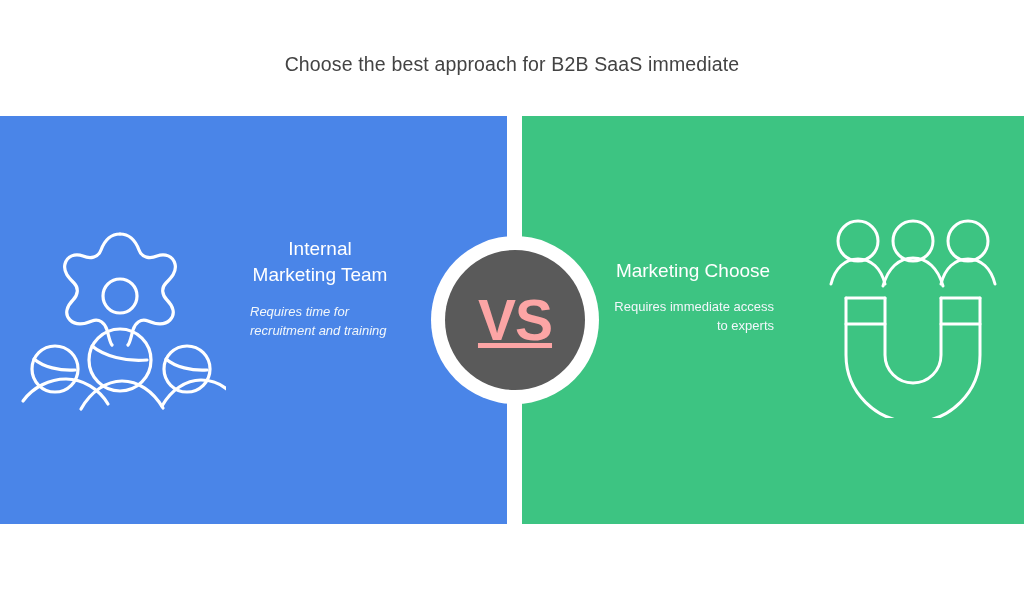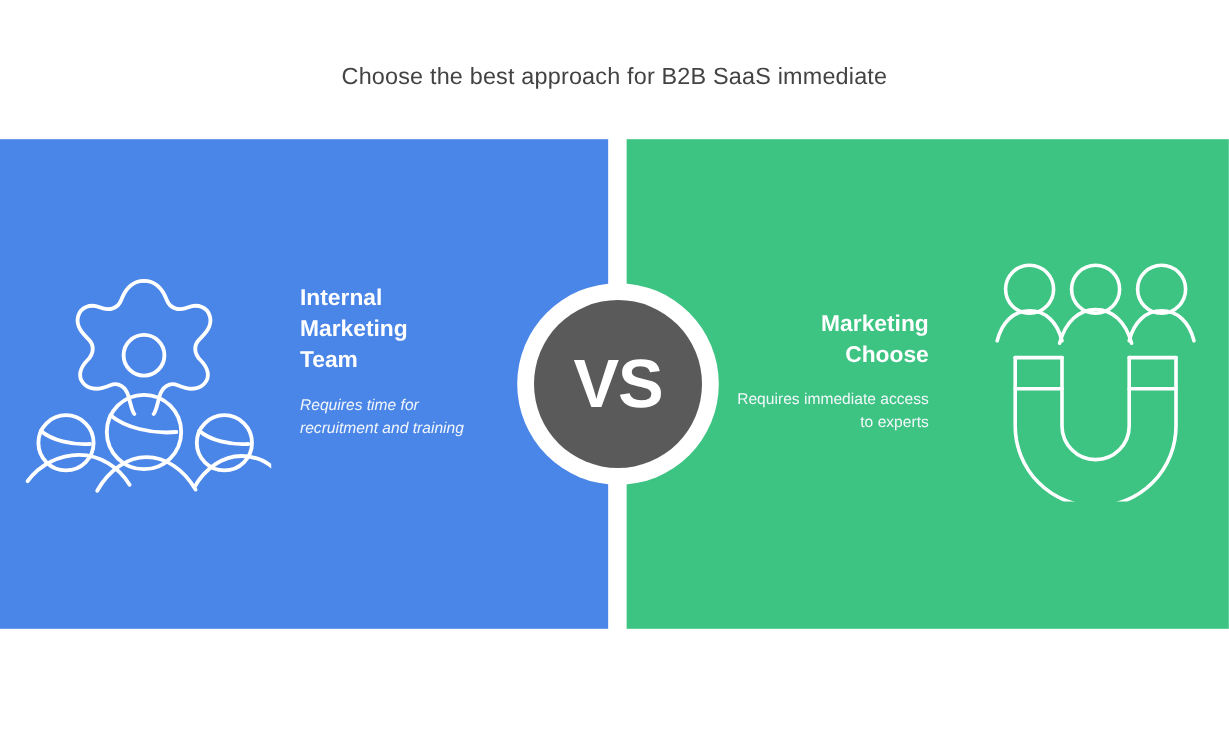--- a/index.html
+++ b/index.html
@@ -75,24 +75,25 @@
     text-align: left;
   }
   .text-right {
     left: 612px;
     top: 258px;
     width: 162px;
     text-align: right;
   }
   .heading {
     font-size: 19px;
-    font-weight: bold;
+    font-weight: normal;
     line-height: 26px;
     color: #ffffff;
     margin: 0;
+    text-align: center;
   }
   .subtext {
     font-size: 13px;
     font-weight: 400;
     line-height: 19px;
     color: #f2f7fb;
     margin: 0;
   }
   .text-left .subtext { margin-top: 14px; font-style: italic; }
   .text-right .subtext { margin-top: 13px; }
@@ -120,24 +121,25 @@
     height: 140px;
     border-radius: 50%;
     background: #5a5a5a;
     display: flex;
     align-items: center;
     justify-content: center;
   }
   .vs-label {
     font-size: 57px;
     font-weight: bold;
-    color: #ffffff;
+    color: #fca5a5;
     letter-spacing: -1px;
     line-height: 1;
     user-select: none;
+    text-decoration: underline;
   }
 
   
   .icon-left {
     position: absolute;
     left: 14px;
     top: 218px;
     width: 212px;
     height: 200px;
   }

